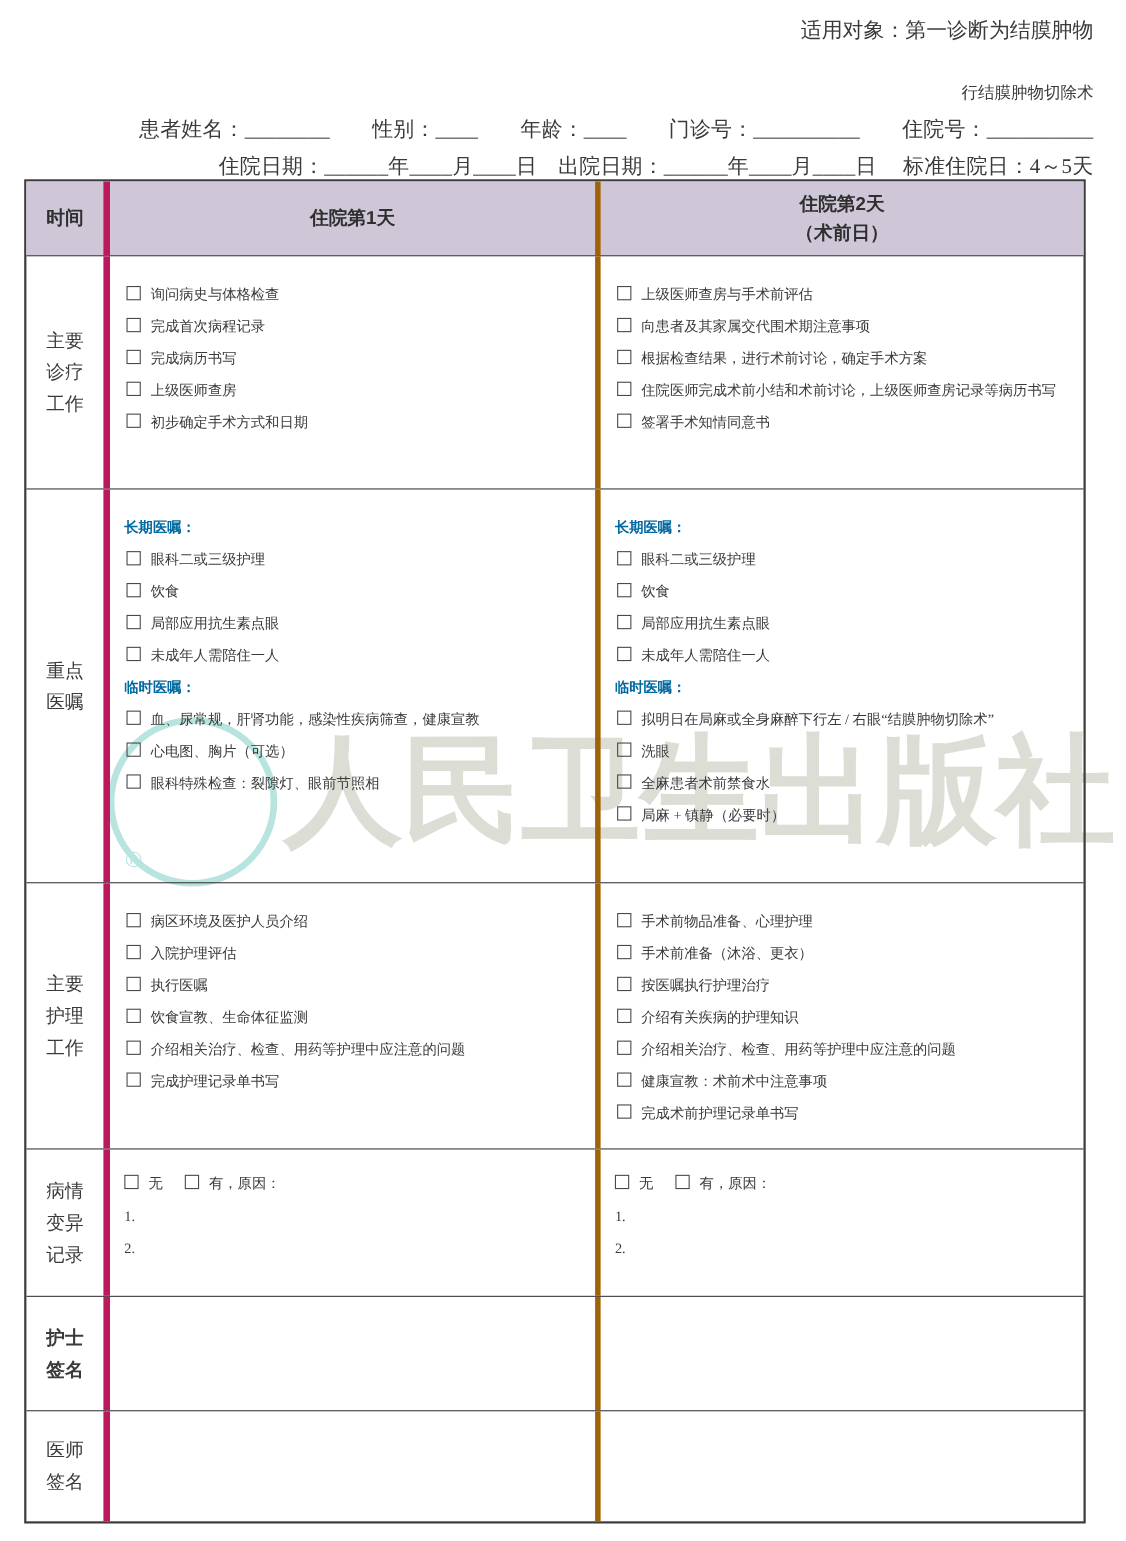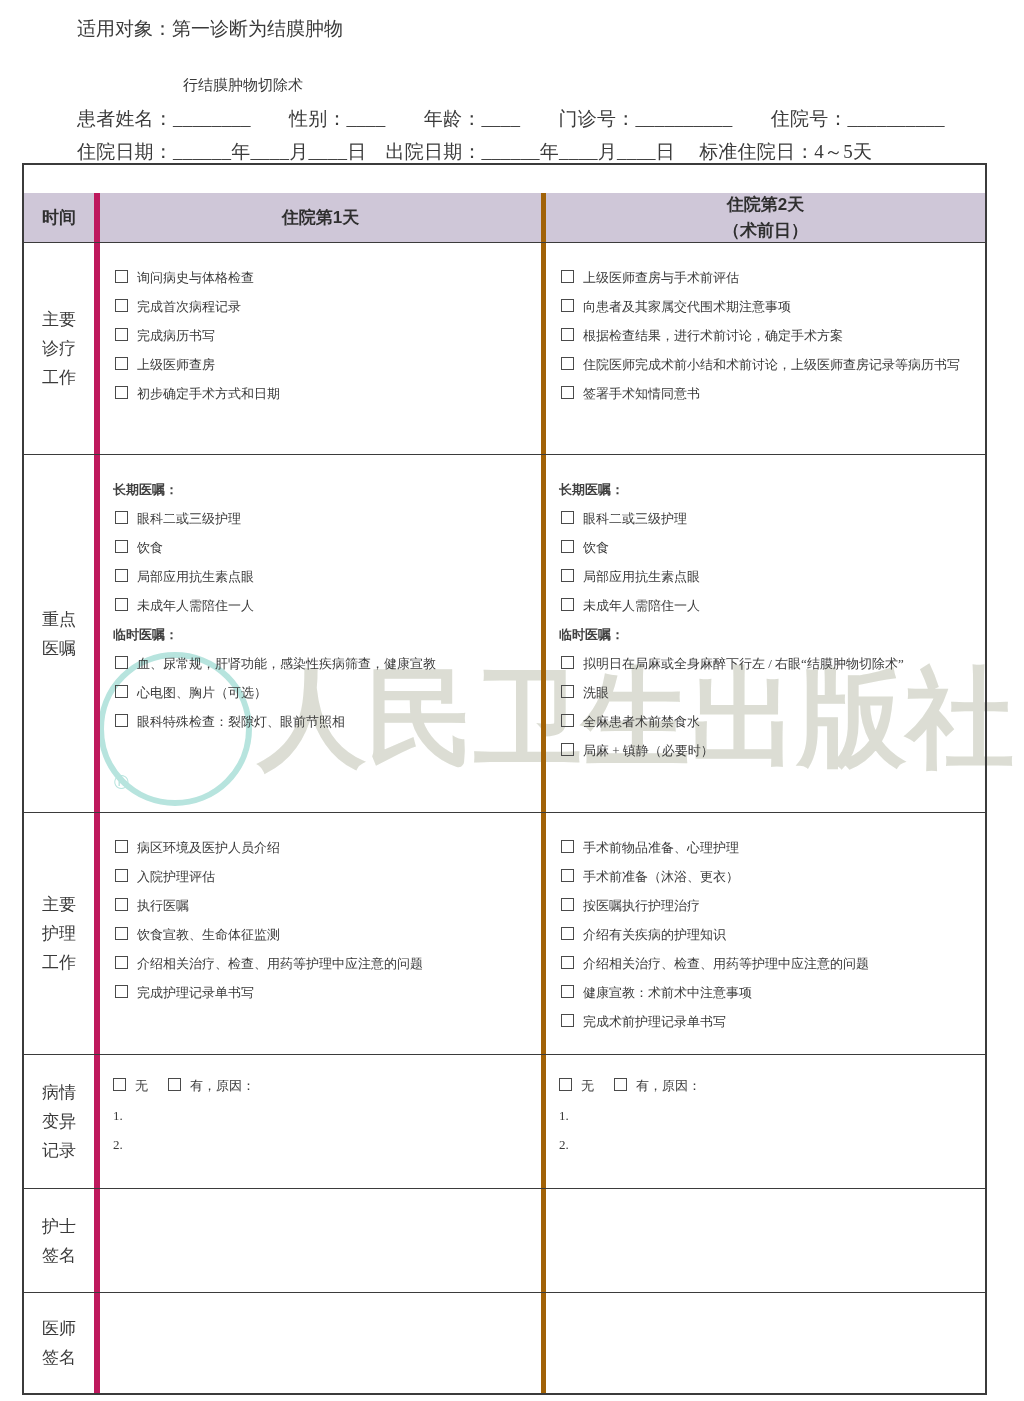--- a/index.html
+++ b/index.html
@@ -1,21 +1,21 @@
 <!DOCTYPE html>
 <html><head>
 <meta charset="utf-8">
 <style>
   html,body{margin:0;padding:0;background:#ffffff;}
   .page{
     position:relative;width:1024px;height:1401px;background:#ffffff;
     font-family:"Liberation Serif","DejaVu Serif",serif;color:#3a3a3a;overflow:hidden;
   }
   
-  .doc-header{position:absolute;left:77px;top:12px;right:30px;z-index:2;}
+  .doc-header{position:absolute;left:77px;top:12px;right:30px;z-index:2;text-align:right;}
   .doc-title-1{font-size:19px;line-height:33px;}
   .doc-title-2{font-size:15px;line-height:33px;padding-left:106px;margin-top:24px;}
   .info-line{font-size:19px;line-height:33px;letter-spacing:0.2px;}
   
   .watermark{position:absolute;left:0;top:638px;width:1024px;height:175px;z-index:0;pointer-events:none;}
   .wm-logo{
     position:absolute;left:98px;top:14px;width:142px;height:142px;border-radius:50%;
     border:6px solid #9fdbd3;opacity:.75;
   }
   .wm-logo-mark{position:absolute;left:10px;bottom:6px;font-size:20px;color:#9fdbd3;font-family:"Liberation Sans",sans-serif;}
@@ -28,38 +28,38 @@
   .pathway-table{
     position:absolute;left:22px;top:163px;width:965px;z-index:1;
     border:2px solid #3b3b3b;box-sizing:border-box;background:transparent;
   }
   .t-row{display:flex;border-top:1px solid #3b3b3b;box-sizing:border-box;}
   .t-row:first-child{border-top:none;}
   .c1{width:70px;flex:none;display:flex;align-items:center;justify-content:center;
       text-align:center;white-space:pre-line;font-size:17px;line-height:29px;box-sizing:border-box;}
   .c2{width:447px;flex:none;border-left:6px solid #be185d;box-sizing:border-box;}
   .c3{flex:1;border-left:5px solid #a16207;box-sizing:border-box;}
-  .rh{height:49px;background:#cfc7d8;margin-top:28px;}
+  .rh{height:67px;background:#cfc7d8;}
   .rh .c1,.rh .c2,.rh .c3{
     display:flex;align-items:center;justify-content:center;text-align:center;
     font-family:"Liberation Sans","DejaVu Sans",sans-serif;font-weight:bold;
     font-size:17px;line-height:26px;white-space:pre-line;color:#2f2f2f;
   }
   .r1{height:212px;} .r2{height:358px;} .r3{height:242px;}
-  .r4{height:134px;} .r5{height:104px;} .r6{height:101px;}
+  .r4{height:134px;} .r5{height:104px;font-weight:bold;} .r6{height:101px;}
   .cell{padding:20px 8px 0 13px;font-size:13px;line-height:29px;overflow:hidden;}
   .r4 .cell{padding-top:16px;}
   
   .item{display:flex;align-items:flex-start;}
   .item .cb{
     width:13px;height:13px;border:1px solid #4a4a4a;flex:none;
     margin:7px 9px 0 2px;background:transparent;box-sizing:border-box;
   }
   .item .txt{flex:1;}
-  .item.heading{font-family:"Liberation Sans","DejaVu Sans",sans-serif;font-weight:bold;color:#404040;}
+  .item.heading{font-family:"Liberation Sans","DejaVu Sans",sans-serif;font-weight:bold;color:#0369a1;}
   .item.dual{display:block;}
   .pair{display:inline-flex;align-items:flex-start;margin-right:20px;}
   .pair .cb{margin-left:0;}
 </style>
 </head>
 <body>
 
 <div class="page">
 
   <div class="watermark">

